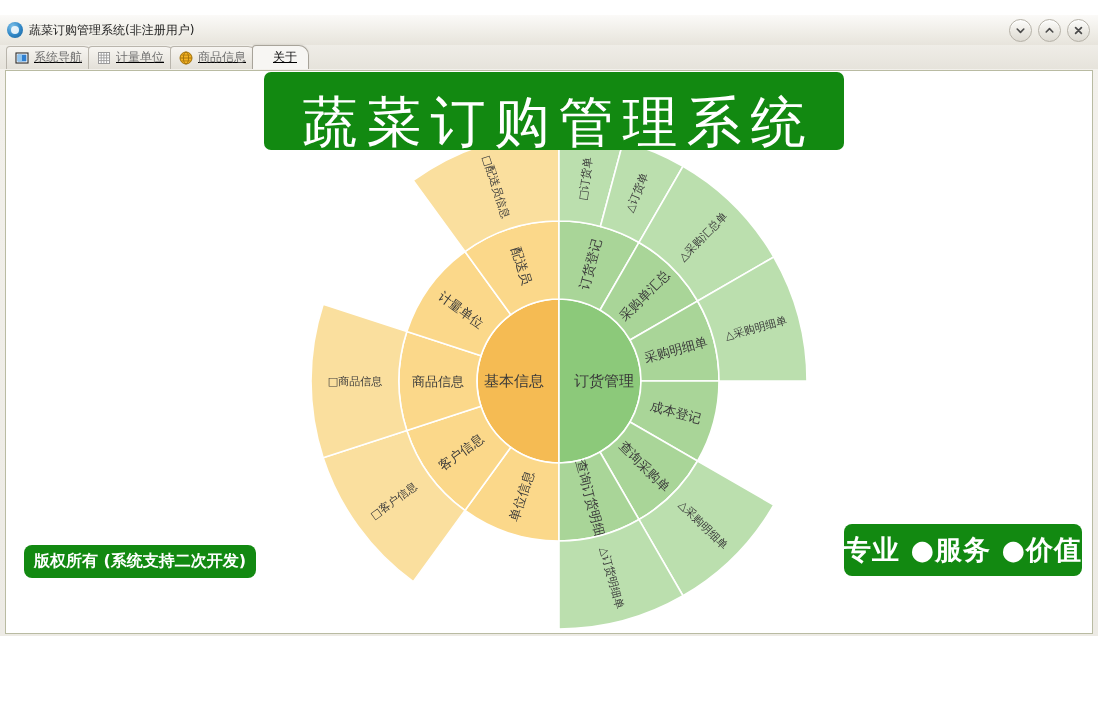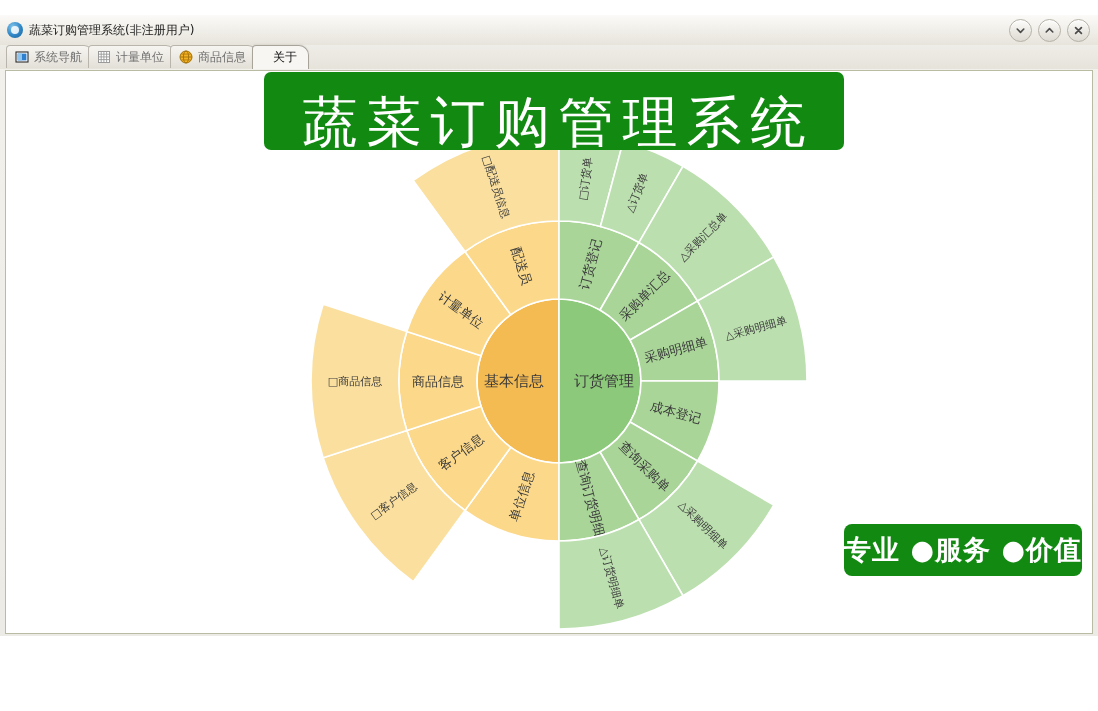--- a/index.html
+++ b/index.html
@@ -70,23 +70,24 @@
   }
   .win-btn svg { display: block; }
 
   
   .tabstrip {
     position: absolute;
     left: 0; top: 30px;
     width: 1098px; height: 24px;
     background: linear-gradient(to bottom, #efedE7 0%, #e6e3db 100%);
     display: flex;
-    align-items: flex-start;
+    align-items: center;
     padding-left: 6px;
     box-sizing: border-box;
+    text-decoration: underline;
   }
   .tab {
     height: 22px;
     display: flex;
     align-items: center;
     gap: 5px;
     padding: 0 11px 0 8px;
     margin-right: -6px;
     font-size: 12px;
     color: #6f6f6f;
@@ -289,20 +290,23 @@
           <text x="584.317104457405" y="426.87702498097724" text-anchor="middle" dominant-baseline="central" font-size="13" fill="#3a3a3a" font-family="&quot;DejaVu Sans&quot;,&quot;Liberation Sans&quot;,sans-serif" transform="rotate(75 584.317104457405 426.87702498097724)">查询订货明细</text>
           <path d="M 633 448.56406460551017 L 677 524.7743001385408 A 248 248 0 0 1 553 558 L 553 470 A 160 160 0 0 0 633 448.56406460551017 Z" fill="#bbdfae" stroke="#ffffff" stroke-width="1.6"></path>
           <text x="605.7990852009142" y="507.0488685629699" text-anchor="middle" dominant-baseline="central" font-size="11" fill="#3a3a3a" font-family="&quot;DejaVu Sans&quot;,&quot;Liberation Sans&quot;,sans-serif" transform="rotate(75 605.7990852009142 507.0488685629699)">△订货明细单</text>
         </g>
     </svg>
 
     <div class="banner">
       <div class="banner-text">蔬菜订购管理系统</div>
     </div>
 
+    <div class="badge badge-copyright">
+      <span>版权所有 (系统支持二次开发)</span>
+    </div>
     <div class="badge badge-slogan">
       <span>专业 ●服务 ●价值</span>
     </div>
 
   </div>
 
   <div class="statusbar"></div>
 </div>
 
 </body></html>

